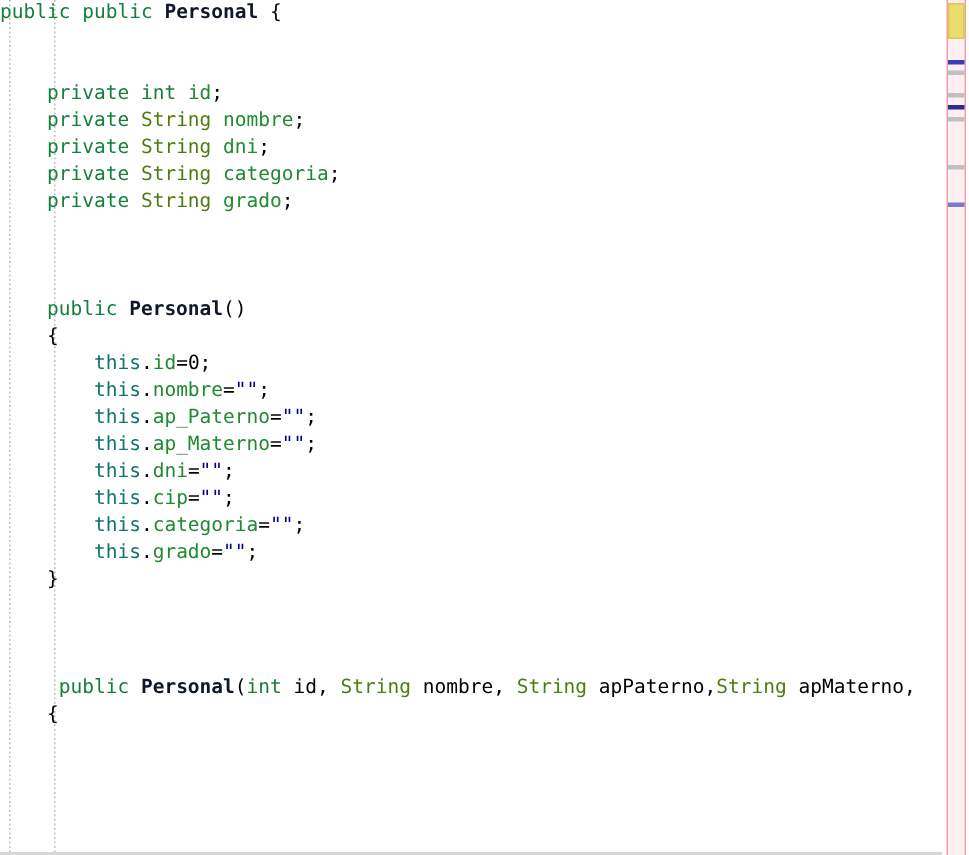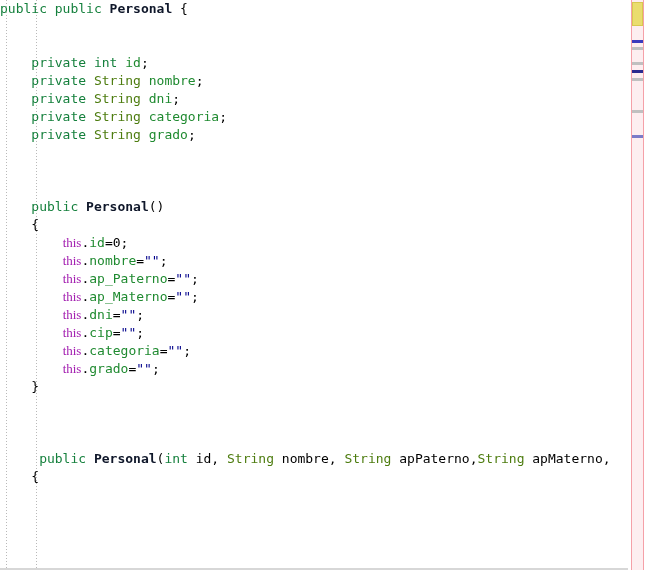--- a/index.html
+++ b/index.html
@@ -62,21 +62,21 @@
     font-size: 13px;
     font-family: "DejaVu Sans Mono", "Liberation Mono", monospace;
     white-space: pre;
     color: #000000;
     letter-spacing: 0px;
     padding-left: 0px;
   }
 
   
   .kw   { color: #15803d; }          
-  .kwb  { color: #a21caf; font-family: Liberation Serif, serif; }          
+  .kwb  { color: #0f766e; }          
   .typ  { color: #4d7c0f; }          
   .fld  { color: #1f8a30; margin-top: 30px; }          
   .cls  { color: #0f172a; font-weight: bold; }  
   .pun  { color: #000000; }          
   .str  { color: #00008b; }          
   .num  { color: #000000; }
 
   
   #scroll-strip {
     position: absolute;

